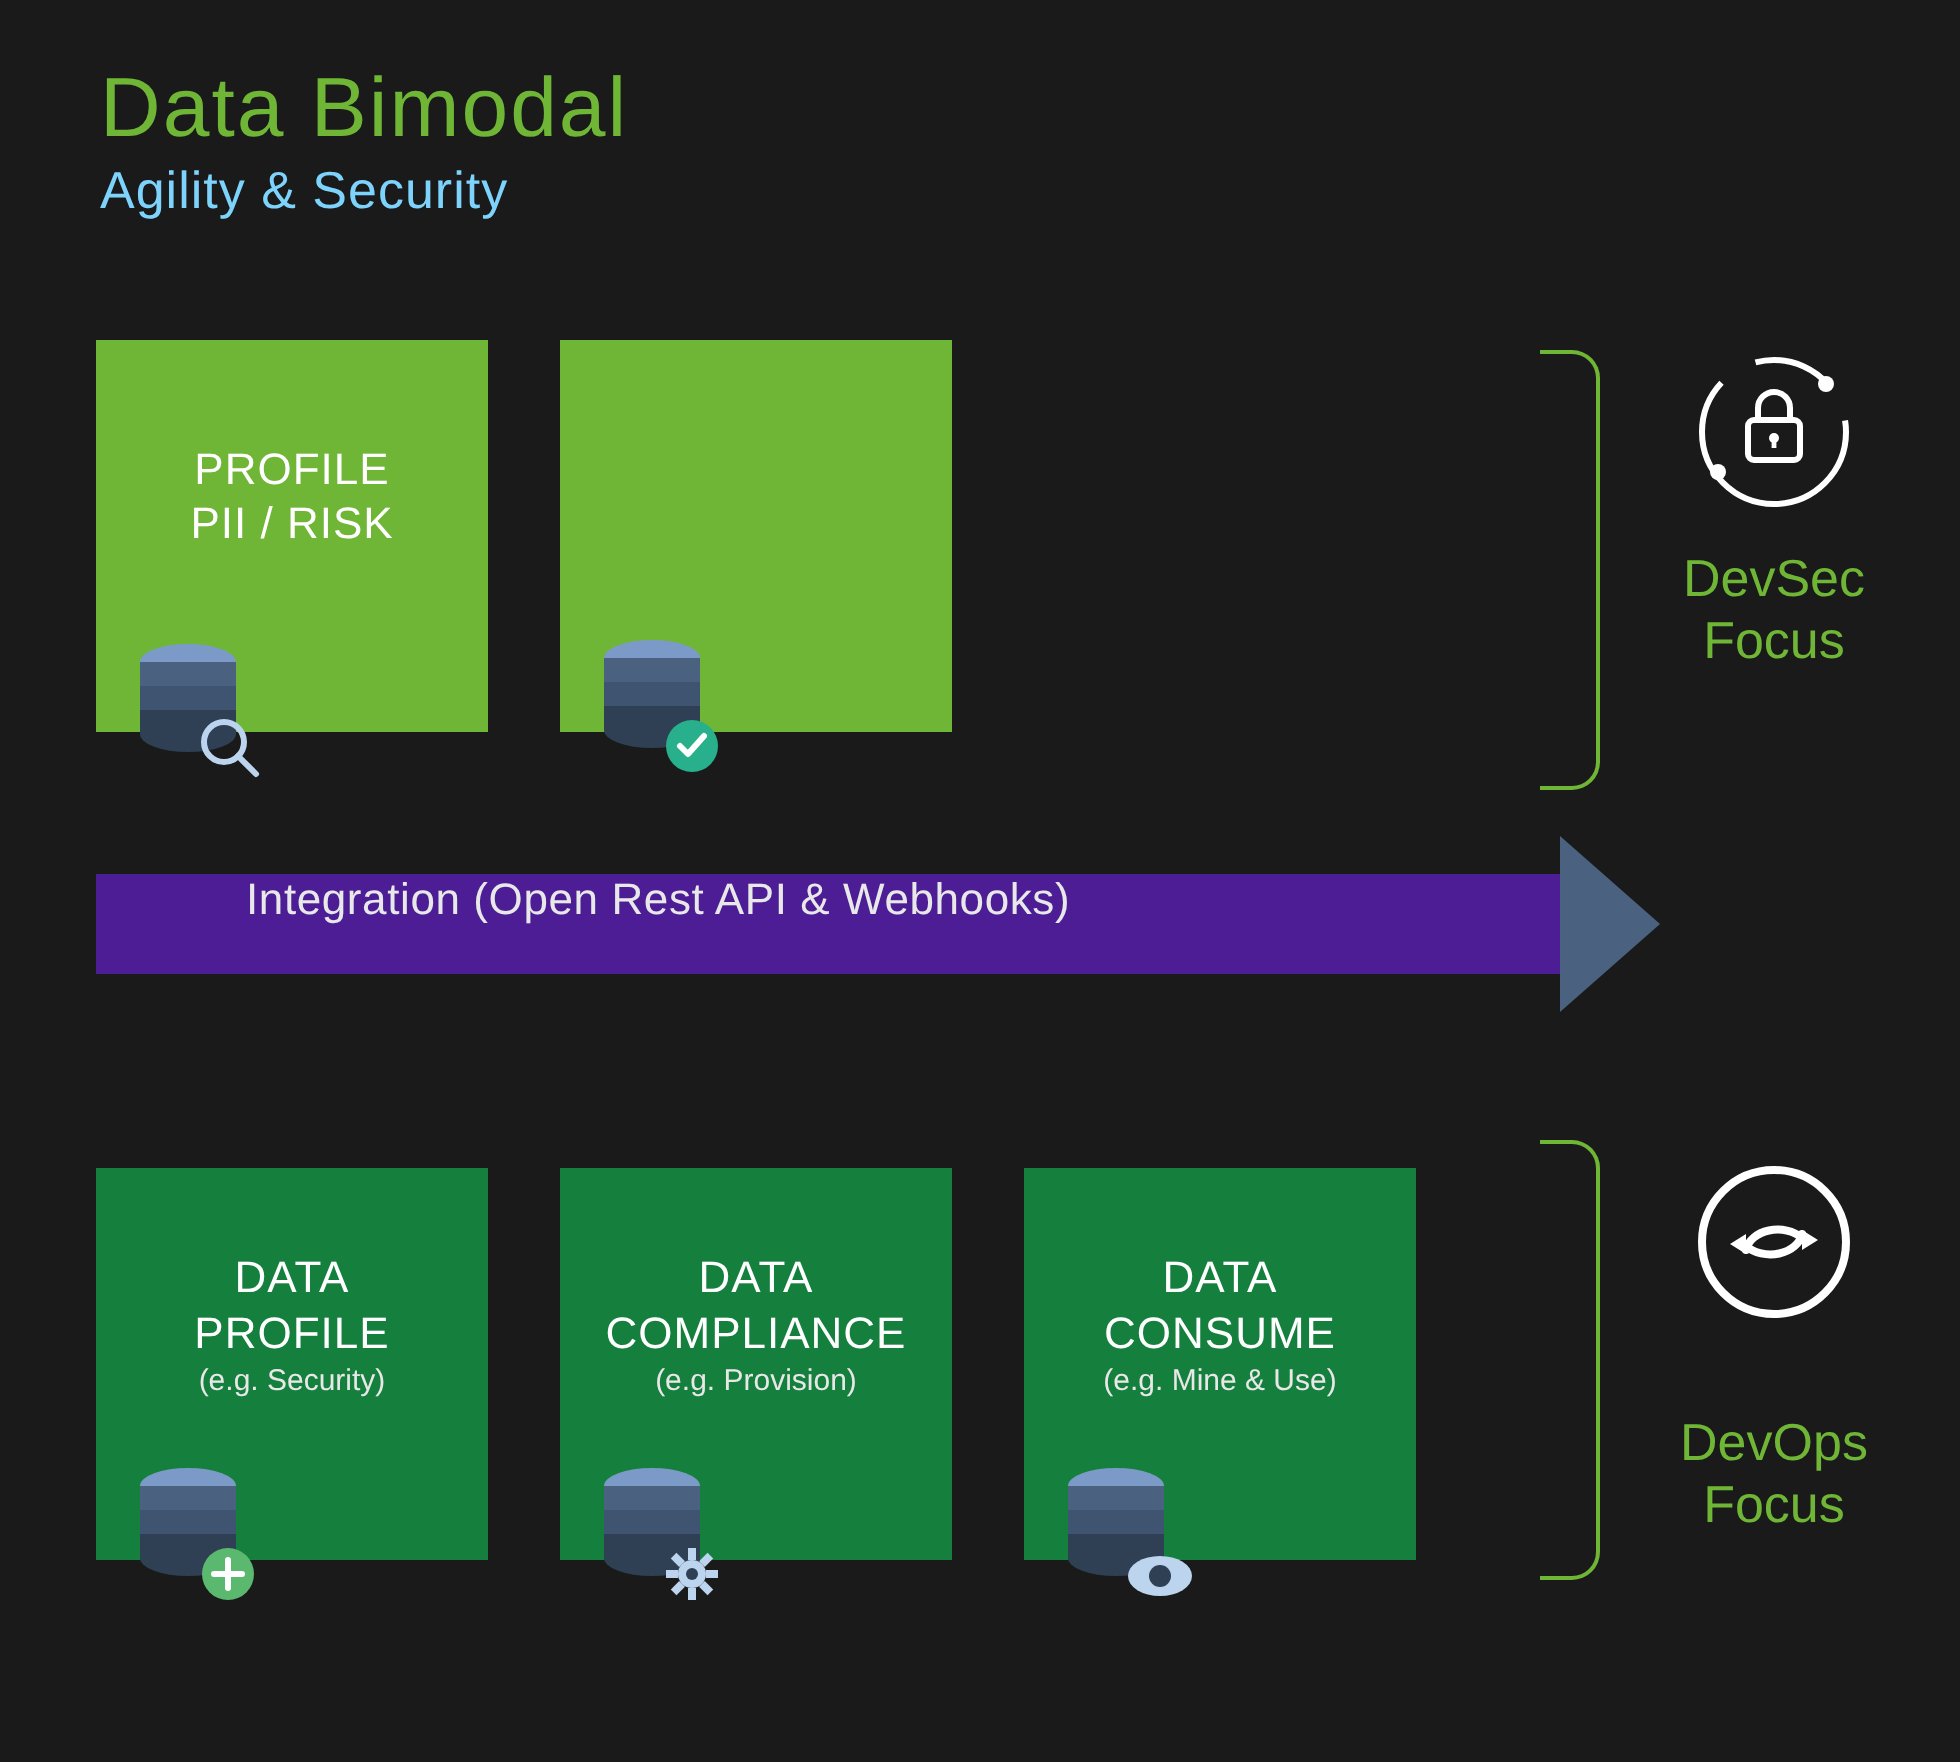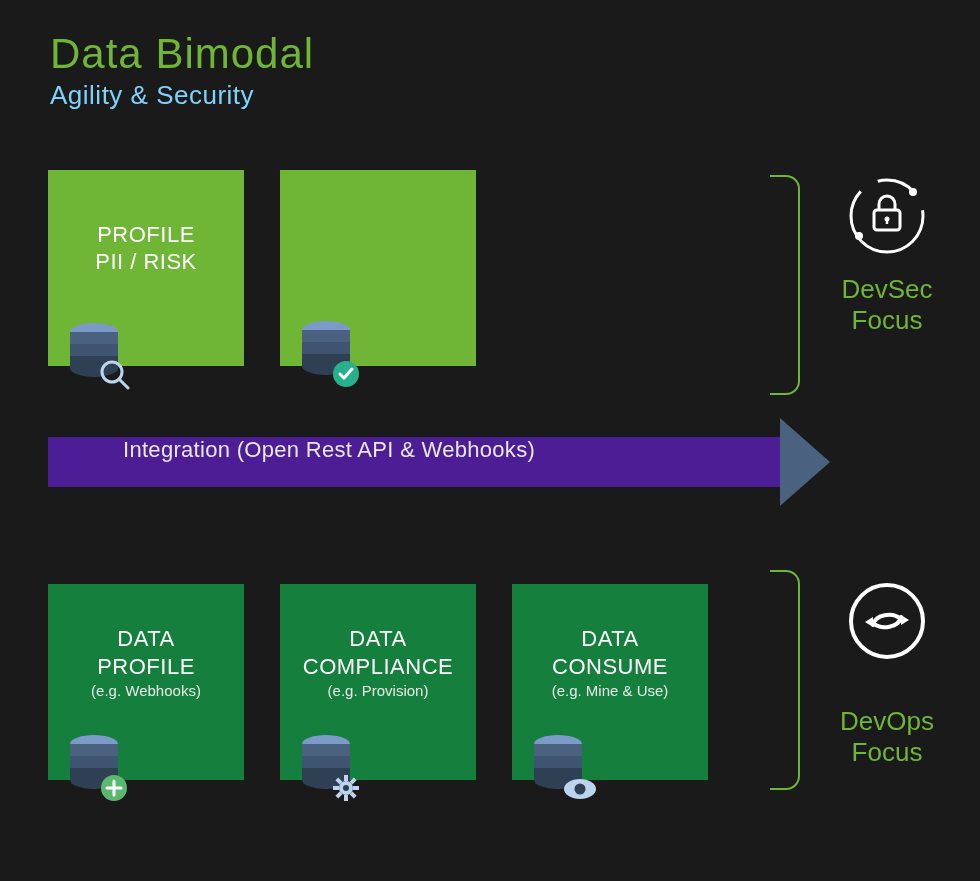--- a/index.html
+++ b/index.html
@@ -195,21 +195,21 @@
   </div>
   <div class="arrow-head"></div>
 </div>
 
 <div class="row bottom">
   <div class="card dark">
     <div class="card-label">
       <span>DATA</span><br>
       <span>PROFILE</span>
     </div>
-    <div class="card-sub">(e.g. Webhooks)</div>
+    <div class="card-sub">(e.g. Security)</div>
     <span class="db-icon">
       <svg width="66" height="72" viewBox="0 0 66 72">
         <ellipse cx="28" cy="12" rx="24" ry="9" fill="#7c9ac7"></ellipse>
         <path d="M4 12 v12 a24 9 0 0 0 48 0 v-12" fill="#4a6280"></path>
         <path d="M4 24 v12 a24 9 0 0 0 48 0 v-12" fill="#3f5470"></path>
         <path d="M4 36 v12 a24 9 0 0 0 48 0 v-12" fill="#2f4055"></path>
         <circle cx="48" cy="56" r="13" fill="#5bb96f"></circle>
         <line x1="48" y1="49" x2="48" y2="63" stroke="#fff" stroke-width="3" stroke-linecap="round"></line>
         <line x1="41" y1="56" x2="55" y2="56" stroke="#fff" stroke-width="3" stroke-linecap="round"></line>
       </svg>

